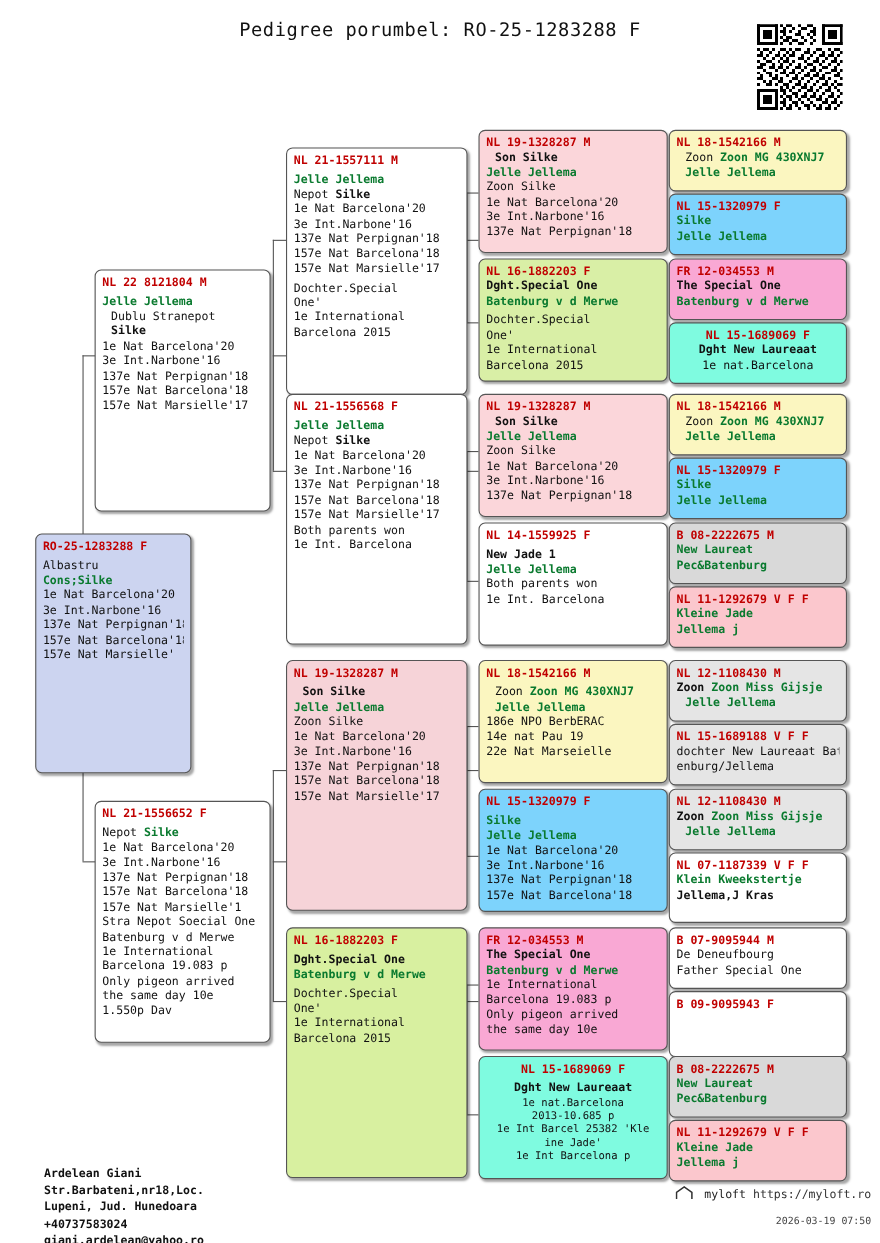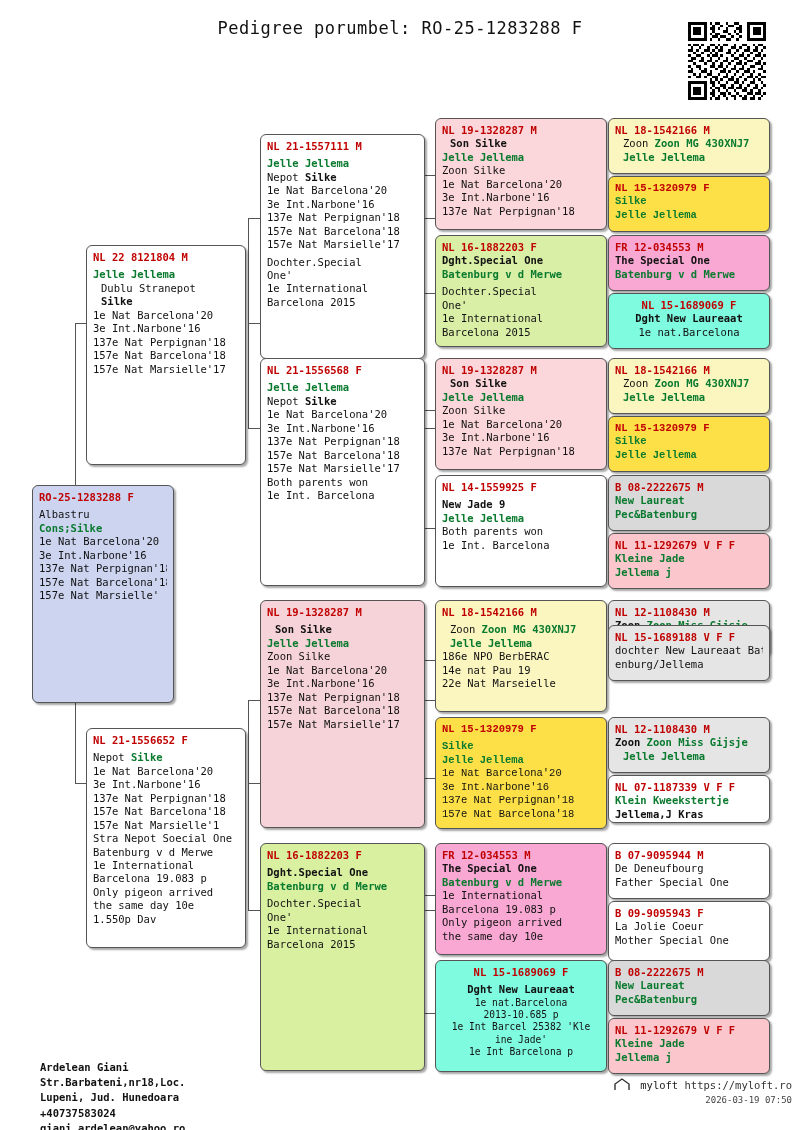--- a/index.html
+++ b/index.html
@@ -41,40 +41,40 @@
   .indent{padding-left:8px;}
   .lines div{white-space:nowrap;overflow:hidden;}
   
   .c-blue{background:#ccd4f0;}
   .c-white{background:#ffffff;}
   .c-pink{background:#f6d3d8;}
   .c-pink2{background:#fbd6da;}
   .c-green{background:#d8f0a0;}
   .c-greenlt{background:#d9efa6;}
   .c-cream{background:#fbf6c0;}
-  .c-bluelt{background:#fde047;font-family:Liberation Mono, monospace;}
+  .c-bluelt{background:#7dd3fc;}
   .c-teal{background:#f9a8d4;}
   .c-cyan{background:#7ffbe0;text-align:center;}
   .c-rose{background:#fbc7cd;}
   .c-grey{background:#d9d9d9;}
   .c-peach{background:#e5e5e5;}
   
   .conn{position:absolute;background:#555;}
   .footer{
     position:absolute;left:40px;top:1060px;
     font-family:"DejaVu Sans Mono", monospace;
     font-size:10.5px;font-weight:bold;color:#111;line-height:1.45;
   }
   .brand{
     position:absolute;left:592px;top:1078px;width:200px;
     text-align:right;font-family:"DejaVu Sans Mono", monospace;
     font-size:10.5px;color:#222;
   }
   .brand .url{color:#333;}
-  .brand .date{font-size:9px;color:#444;margin-top:2px;}
+  .brand .date{font-size:9px;color:#444;margin-top:12px;}
   .mylofticon{
     display:inline-block;vertical-align:middle;margin-right:4px;
   }
   .tiny{font-size:9.6px;}
 </style>
 </head>
 <body>
 
 <div class="title">Pedigree porumbel: RO-25-1283288 F</div>
 
@@ -493,21 +493,21 @@
     <div>Zoon Silke</div>
     <div>1e Nat Barcelona'20</div>
     <div>3e Int.Narbone'16</div>
     <div>137e Nat Perpignan'18</div>
   </div>
 </div>
 
 <div class="card c-white" style="left:435px;top:475px;width:172px;height:112px;">
   <div class="ring">NL 14-1559925 F</div>
   <div class="sp"></div>
-  <div class="nm2">New Jade 9</div>
+  <div class="nm2">New Jade 1</div>
   <div class="nm">Jelle Jellema</div>
   <div class="lines">
     <div>Both parents won</div>
     <div>1e Int. Barcelona</div>
   </div>
 </div>
 
 <div class="card c-cream" style="left:435px;top:600px;width:172px;height:112px;">
   <div class="ring">NL 18-1542166 M</div>
   <div class="sp"></div>
@@ -607,54 +607,50 @@
   <div class="nm">Kleine Jade</div>
   <div class="nm">Jellema j</div>
 </div>
 
 <div class="card c-peach" style="left:608px;top:600px;width:162px;height:56px;">
   <div class="ring">NL 12-1108430 M</div>
   <div><span class="nm2">Zoon </span><span class="nm">Zoon Miss Gijsje</span></div>
   <div class="nm indent">Jelle Jellema</div>
 </div>
 
-<div class="card c-peach" style="left:608px;top:625px;width:162px;height:56px;">
+<div class="card c-peach" style="left:608px;top:658px;width:162px;height:56px;">
   <div class="ring">NL 15-1689188 V F F</div>
   <div class="lines">
     <div>dochter New Laureaat Bat</div>
     <div>enburg/Jellema</div>
   </div>
 </div>
 
 <div class="card c-peach" style="left:608px;top:717px;width:162px;height:56px;">
   <div class="ring">NL 12-1108430 M</div>
   <div><span class="nm2">Zoon </span><span class="nm">Zoon Miss Gijsje</span></div>
   <div class="nm indent">Jelle Jellema</div>
 </div>
 
-<div class="card c-white" style="left:608px;top:775px;width:162px;height:48px;">
+<div class="card c-white" style="left:608px;top:775px;width:162px;height:64px;">
   <div class="ring">NL 07-1187339 V F F</div>
   <div class="nm">Klein Kweekstertje</div>
   <div><span class="nm2">Jellema,J Kras</span></div>
 </div>
 
 <div class="card c-white" style="left:608px;top:843px;width:162px;height:56px;">
   <div class="ring">B 07-9095944 M</div>
   <div class="lines">
     <div>De Deneufbourg</div>
     <div>Father Special One</div>
   </div>
 </div>
 
 <div class="card c-white" style="left:608px;top:901px;width:162px;height:60px;">
   <div class="ring">B 09-9095943 F</div>
-  <div class="lines">
-    <div>La Jolie Coeur</div>
-    <div>Mother Special One</div>
-  </div>
 </div>
 
 <div class="card c-grey" style="left:608px;top:960px;width:162px;height:56px;">
   <div class="ring">B 08-2222675 M</div>
   <div class="nm">New Laureat</div>
   <div class="nm">Pec&amp;Batenburg</div>
 </div>
 
 <div class="card c-rose" style="left:608px;top:1018px;width:162px;height:56px;">
   <div class="ring">NL 11-1292679 V F F</div>

